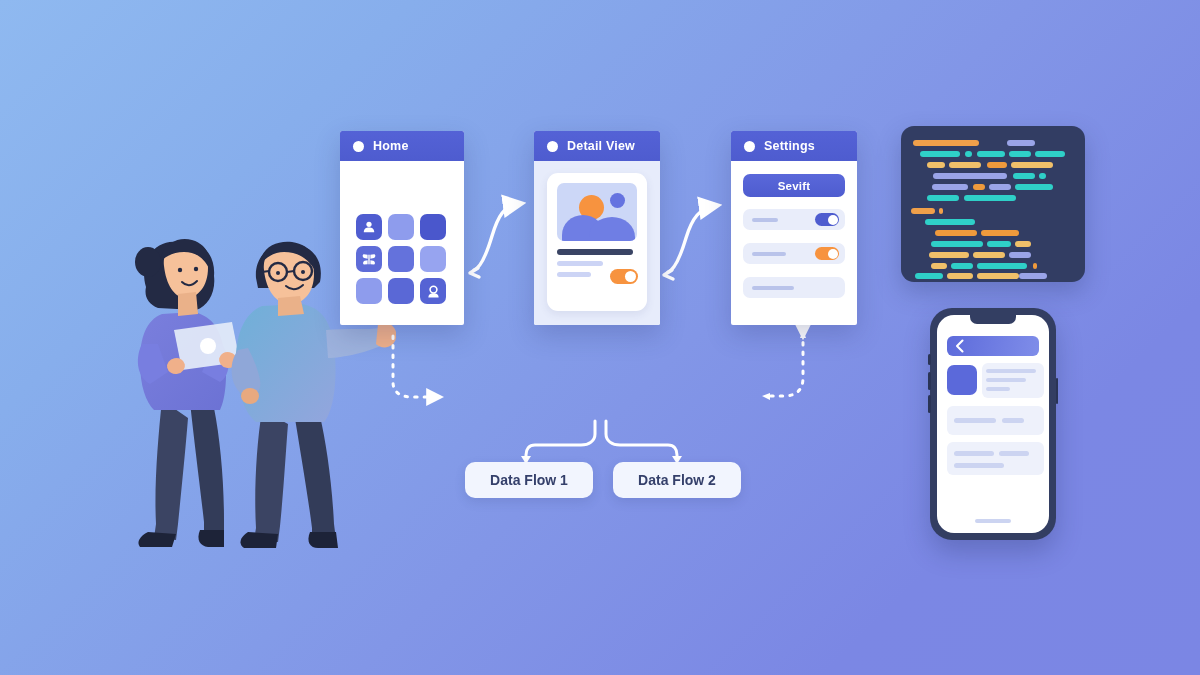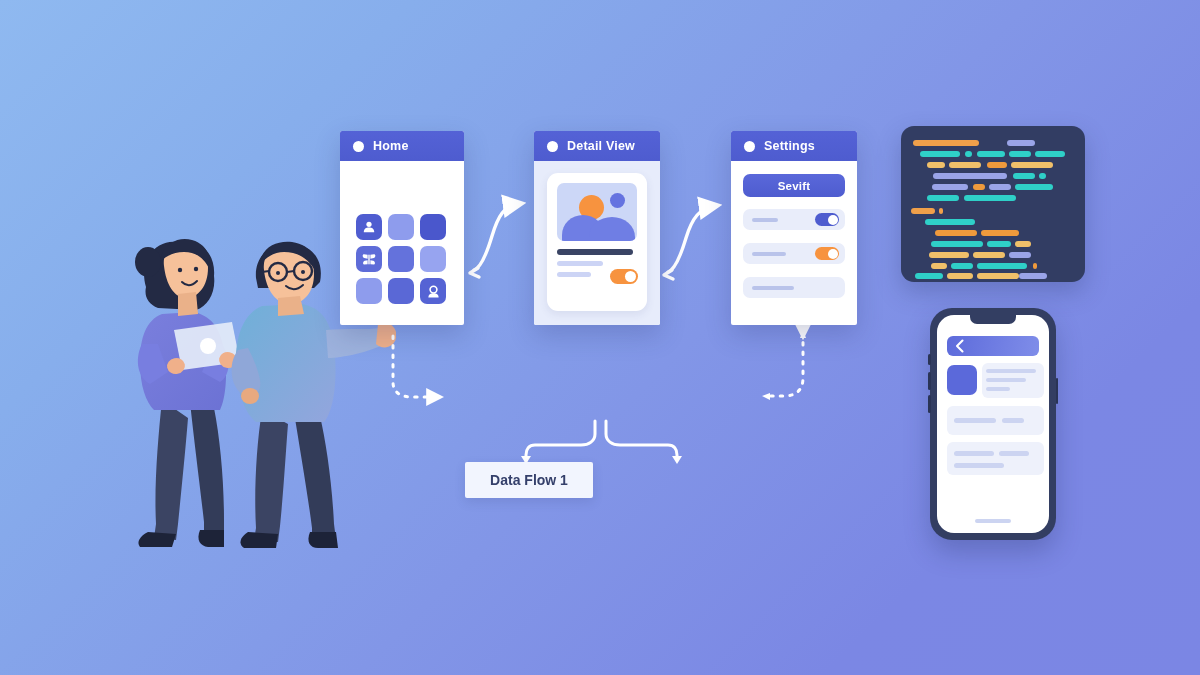--- a/index.html
+++ b/index.html
@@ -74,21 +74,21 @@
   
   #nav-pill{
     position:absolute;left:447px;top:374px;width:307px;height:46px;border-radius:11px;
     background:#ffffff;display:flex;align-items:center;justify-content:center;
     box-shadow:0 7px 18px rgba(45,55,115,.18);
   }
   #nav-pill .nav-text{color:#6b79e6;font-size:27px;font-weight:bold;letter-spacing:-.3px;}
 
   
   .dataflow{
-    position:absolute;top:462px;height:36px;border-radius:2px;background:#f2f5fe;
+    position:absolute;top:462px;height:36px;border-radius:10px;background:#f2f5fe;
     display:flex;align-items:center;justify-content:center;
     box-shadow:0 4px 11px rgba(45,55,115,.14);
     color:#35406b;font-size:14px;font-weight:bold;
   }
   #dataflow-1{left:465px;width:128px;}
   #dataflow-2{left:613px;width:128px;}
 
   
   #code-panel{
     position:absolute;left:901px;top:126px;width:184px;height:156px;border-radius:13px;
@@ -331,20 +331,23 @@
         <span class="toggle" style="right:9px;top:96px;background:#f7933f;width:28px;height:15px;">
           <span class="knob" style="width:11px;height:11px;top:2px;right:2px;"></span>
         </span>
       </div>
     </div>
   </div>
 
 
   <div class="dataflow" id="dataflow-1">
     <span>Data Flow 1</span>
+  </div>
+  <div class="dataflow" id="dataflow-2">
+    <span>Data Flow 2</span>
   </div>
 
   <div id="code-panel">
     <div id="code-lines">
         <span class="code-line" style="left: 12px; top: 14px; width: 66px; background: rgb(240, 160, 74);"></span>
         <span class="code-line" style="left: 106px; top: 14px; width: 28px; background: rgb(154, 164, 232);"></span>
         <span class="code-line" style="left: 19px; top: 25px; width: 40px; background: rgb(47, 208, 200);"></span>
         <span class="code-line" style="left: 64px; top: 25px; width: 7px; background: rgb(47, 208, 200);"></span>
         <span class="code-line" style="left: 76px; top: 25px; width: 28px; background: rgb(47, 208, 200);"></span>
         <span class="code-line" style="left: 108px; top: 25px; width: 22px; background: rgb(47, 208, 200);"></span>

